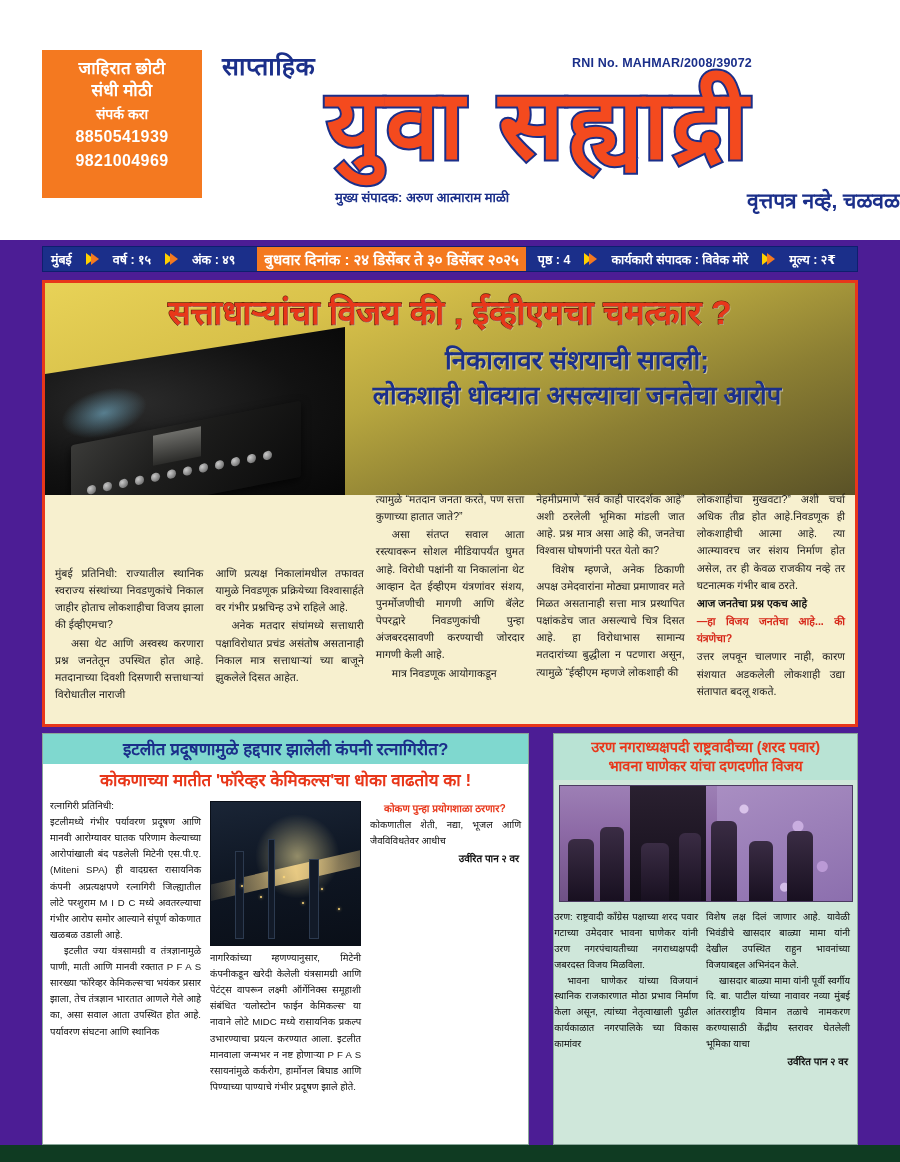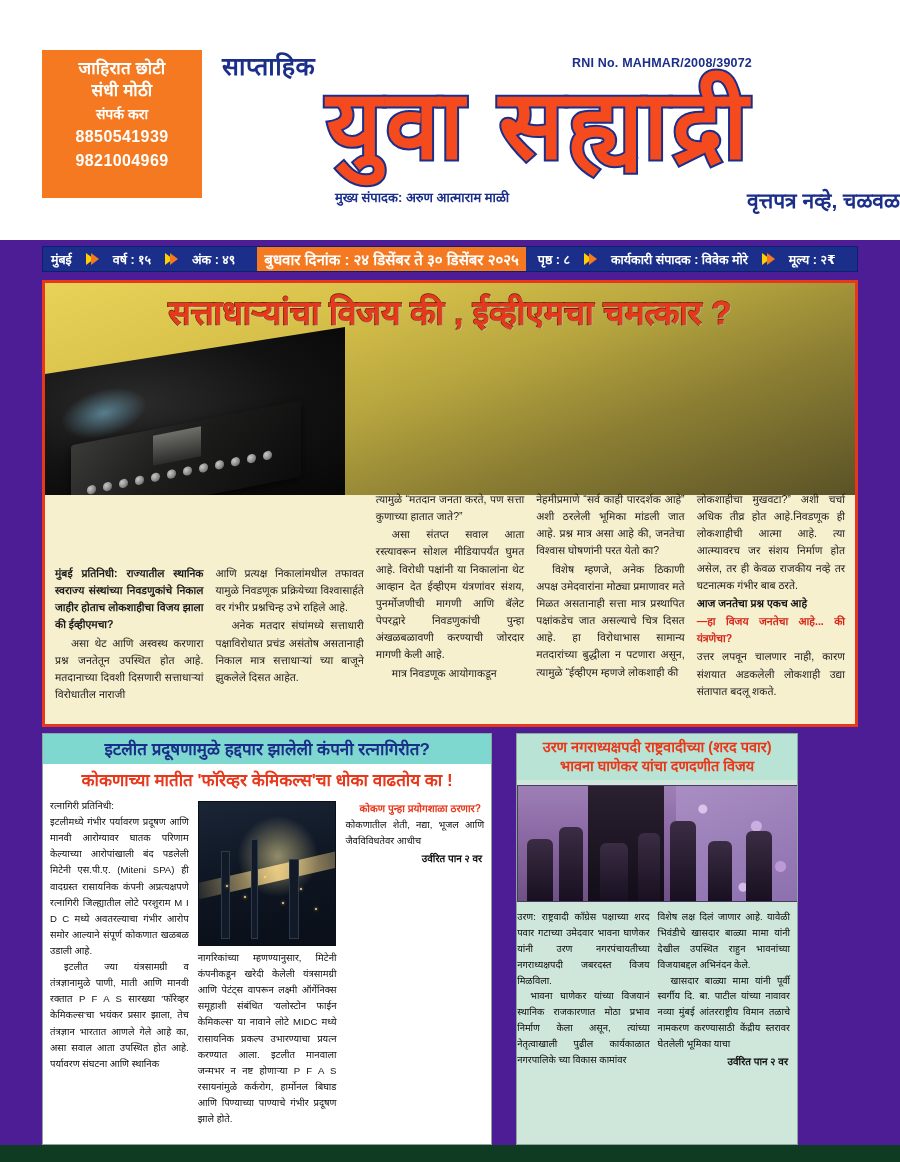--- a/index.html
+++ b/index.html
@@ -229,29 +229,29 @@
     color: #1a1a1a;
     text-align: justify;
     position: relative;
   }
   .lead-col.c1 { padding-top: 78px; }
   .lead-col.c2 { padding-top: 78px; }
   .lead-col.c3 { padding-top: 4px; }
   .lead-col.c4 { padding-top: 4px; }
   .lead-col p { text-indent: 16px; margin-bottom: 1px; }
   .lead-col p.noind { text-indent: 0; }
-  .kicker { font-weight: bold; }
+  .kicker { font-weight: normal; }
   .hl-bold { font-weight: bold; color: #101010; }
   .hl-red  { font-weight: bold; color: #d6281a; }
 
   
   .bottom {
     position: absolute;
     left: 42px; top: 733px;
-    width: 756px; height: 412px;
+    width: 816px; height: 412px;
     display: flex;
     gap: 24px;
   }
   .story-left {
     width: 497px;
     border: 1px solid #8aa79a;
     background: #ffffff;
     position: relative;
     overflow: hidden;
   }
@@ -414,21 +414,21 @@
         <span class="arrows2"></span>
       </div>
     <div class="ib-seg">वर्ष : १५</div>
     <div class="ib-seg ib-arrow">
         <span class="arrows"></span>
         <span class="arrows2"></span>
       </div>
     <div class="ib-seg">अंक : ४९</div>
     <div class="ib-seg" style="width:14px;padding:0"></div>
     <div class="ib-date">बुधवार दिनांक : २४ डिसेंबर ते ३० डिसेंबर २०२५</div>
-    <div class="ib-seg" style="padding-left:12px">पृष्ठ : ८</div>
+    <div class="ib-seg" style="padding-left:12px">पृष्ठ : 4</div>
     <div class="ib-seg ib-arrow">
         <span class="arrows"></span>
         <span class="arrows2"></span>
       </div>
     <div class="ib-seg">कार्यकारी संपादक : विवेक मोरे</div>
     <div class="ib-seg ib-arrow">
         <span class="arrows"></span>
         <span class="arrows2"></span>
       </div>
     <div class="ib-seg">मूल्य : २₹</div>
@@ -451,34 +451,38 @@
             <i></i>
             <i></i>
             <i></i>
             <i></i>
             <i></i>
             <i></i>
             <i></i>
         </div>
       </div>
       <div class="headline-main">सत्ताधाऱ्यांचा विजय की , ईव्हीएमचा चमत्कार  ?</div>
+      <div class="headline-sub">
+        <div>निकालावर संशयाची सावली;</div>
+        <div class="l2">लोकशाही धोक्यात असल्याचा जनतेचा आरोप</div>
+      </div>
     </div>
 
     <div class="lead-cols">
       <div class="lead-col c1">
         <p class="noind kicker">मुंबई प्रतिनिधी: राज्यातील स्थानिक स्वराज्य संस्थांच्या निवडणुकांचे निकाल जाहीर होताच लोकशाहीचा विजय झाला की ईव्हीएमचा?</p>
         <p>असा थेट आणि अस्वस्थ करणारा प्रश्न जनतेतून उपस्थित होत आहे. मतदानाच्या दिवशी दिसणारी सत्ताधाऱ्यां विरोधातील नाराजी</p>
       </div>
       <div class="lead-col c2">
         <p class="noind">आणि प्रत्यक्ष निकालांमधील तफावत यामुळे निवडणूक प्रक्रियेच्या विश्वासार्हते वर गंभीर प्रश्नचिन्ह उभे राहिले आहे.</p>
         <p>अनेक मतदार संघांमध्ये सत्ताधारी पक्षाविरोधात प्रचंड असंतोष असतानाही निकाल मात्र सत्ताधाऱ्यां च्या बाजूने झुकलेले दिसत आहेत.</p>
       </div>
       <div class="lead-col c3">
         <p class="noind">त्यामुळे “मतदान जनता करते, पण सत्ता कुणाच्या हातात जाते?”</p>
-        <p>असा संतप्त सवाल आता रस्त्यावरून सोशल मीडियापर्यंत घुमत आहे. विरोधी पक्षांनी या निकालांना थेट आव्हान देत ईव्हीएम यंत्रणांवर संशय, पुनर्मोजणीची मागणी आणि बॅलेट पेपरद्वारे निवडणुकांची पुन्हा अंखळबळावणी करण्याची जोरदार मागणी केली आहे.</p>
+        <p>असा संतप्त सवाल आता रस्त्यावरून सोशल मीडियापर्यंत घुमत आहे. विरोधी पक्षांनी या निकालांना थेट आव्हान देत ईव्हीएम यंत्रणांवर संशय, पुनर्मोजणीची मागणी आणि बॅलेट पेपरद्वारे निवडणुकांची पुन्हा अंजबरदसावणी करण्याची जोरदार मागणी केली आहे.</p>
         <p>मात्र निवडणूक आयोगाकडून</p>
       </div>
       <div class="lead-col c4">
         <p class="noind">नेहमीप्रमाणे “सर्व काही पारदर्शक आहे” अशी ठरलेली भूमिका मांडली जात आहे. प्रश्न मात्र असा आहे की, जनतेचा विश्वास घोषणांनी परत येतो का?</p>
         <p>विशेष म्हणजे, अनेक ठिकाणी अपक्ष उमेदवारांना मोठ्या प्रमाणावर मते मिळत असतानाही सत्ता मात्र प्रस्थापित पक्षांकडेच जात असल्याचे चित्र दिसत आहे. हा विरोधाभास सामान्य मतदारांच्या बुद्धीला न पटणारा असून, त्यामुळे “ईव्हीएम म्हणजे लोकशाही की</p>
       </div>
       <div class="lead-col c4">
         <p class="noind">लोकशाहीचा मुखवटा?” अशी चर्चा अधिक तीव्र होत आहे.निवडणूक ही लोकशाहीची आत्मा आहे. त्या आत्म्यावरच जर संशय निर्माण होत असेल, तर ही केवळ राजकीय नव्हे तर घटनात्मक गंभीर बाब ठरते.</p>
         <p class="noind hl-bold">आज जनतेचा प्रश्न एकच आहे</p>
         <p class="noind hl-red">—हा विजय जनतेचा आहे... की यंत्रणेचा?</p>

